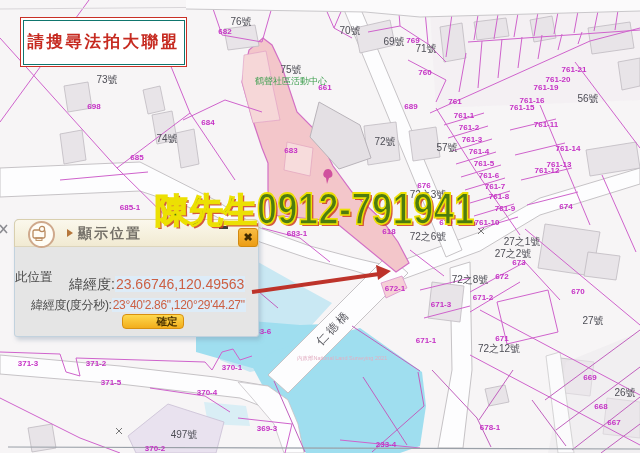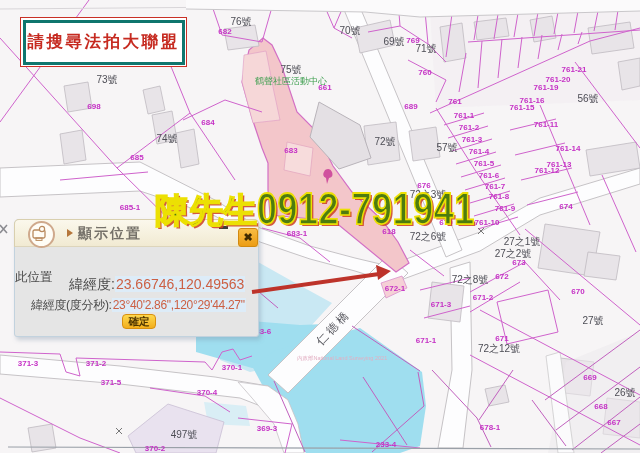--- a/index.html
+++ b/index.html
@@ -1,21 +1,21 @@
 <!DOCTYPE html>
 <html><head>
 <meta charset="utf-8">
 <style>
 html,body{margin:0;padding:0;width:640px;height:453px;overflow:hidden;background:#fff;
  font-family:"Liberation Sans",sans-serif;}
 #stage{position:relative;width:640px;height:453px;}
 
 #notice{position:absolute;left:20px;top:17px;width:162px;height:45px;background:#fff;
  border:1.5px solid #c93026;padding:1.5px;}
-#notice .inner{border:3px solid #0f766e;width:100%;height:100%;box-sizing:border-box;
+#notice .inner{border:1px solid #0f766e;width:100%;height:100%;box-sizing:border-box;
  display:flex;flex-direction:column;justify-content:center;align-items:center;}
 #notice .l{font-family:"Liberation Serif",serif;font-weight:bold;color:#c62a20;
  font-size:16.5px;line-height:17.5px;letter-spacing:2.5px;white-space:nowrap;}
 
 #wm{position:absolute;left:155px;top:188px;font-size:34px;font-weight:bold;color:#4d7c0f;
  -webkit-text-stroke:1.4px #ece003;
  text-shadow:2px 2px 0 rgba(203,62,32,0.85);white-space:nowrap;z-index:20;}
 #wm .dg{display:inline-block;font-size:36px;transform:scaleY(1.25);transform-origin:center 60%;letter-spacing:0.5px;}
 
 #dlg{position:absolute;left:14px;top:219px;width:243px;height:116px;background:#e5e5e5;
@@ -30,21 +30,21 @@
 #dlg .min{position:absolute;left:204px;top:6px;width:9px;height:3px;background:#3c3c3c;}
 #dlg .cls{position:absolute;left:223px;top:8px;width:18px;height:17px;border-radius:3px;
  background:linear-gradient(#f8bc43,#ec9d14);border:1px solid #d2890e;color:#3f2a00;
  font-size:11px;font-weight:bold;text-align:center;line-height:17px;}
 #dlg .here{position:absolute;left:0;right:10px;top:37px;text-align:left;font-size:12.5px;color:#4a4a4a;margin-top:12px;}
 #dlg .r2{position:absolute;left:54px;top:56px;font-size:14px;color:#4a4a4a;white-space:nowrap;}
 #dlg .r3{position:absolute;left:16px;top:77px;font-size:12px;color:#4a4a4a;white-space:nowrap;letter-spacing:-0.3px;}
 #dlg .val{color:#cc6044;background:#ddecf8;padding:0 1px;}
 #dlg .ok{position:absolute;left:107px;top:94px;width:32px;height:13px;
  background:linear-gradient(#fed84e,#f2ae1c);border:1px solid #d89010;border-radius:4px;
- font-size:10.5px;font-weight:bold;color:#4d3400;text-align:center;line-height:13px;}
+ font-size:10.5px;font-weight:bold;color:#4d3400;text-align:center;line-height:13px;padding-left:28px;}
 </style>
 </head>
 <body>
 <div id="stage">
 
 <svg width="640" height="453" viewBox="0 0 640 453" font-family="Liberation Sans, sans-serif">
 <rect x="0" y="0" width="640" height="453" fill="#f7f5f6"></rect>
 <polygon points="430,10 640,0 640,100 436,108" fill="#f1edf1" opacity="0.6"></polygon>
 <polygon points="220,252 258,262 290,280 332,303 300,338 274,367 250,372 220,360" fill="#c9e8f3"></polygon>
 <polygon points="196,336 240,320 300,325 352,323 330,352 282,362 252,368 196,352" fill="#9fdeef"></polygon>

